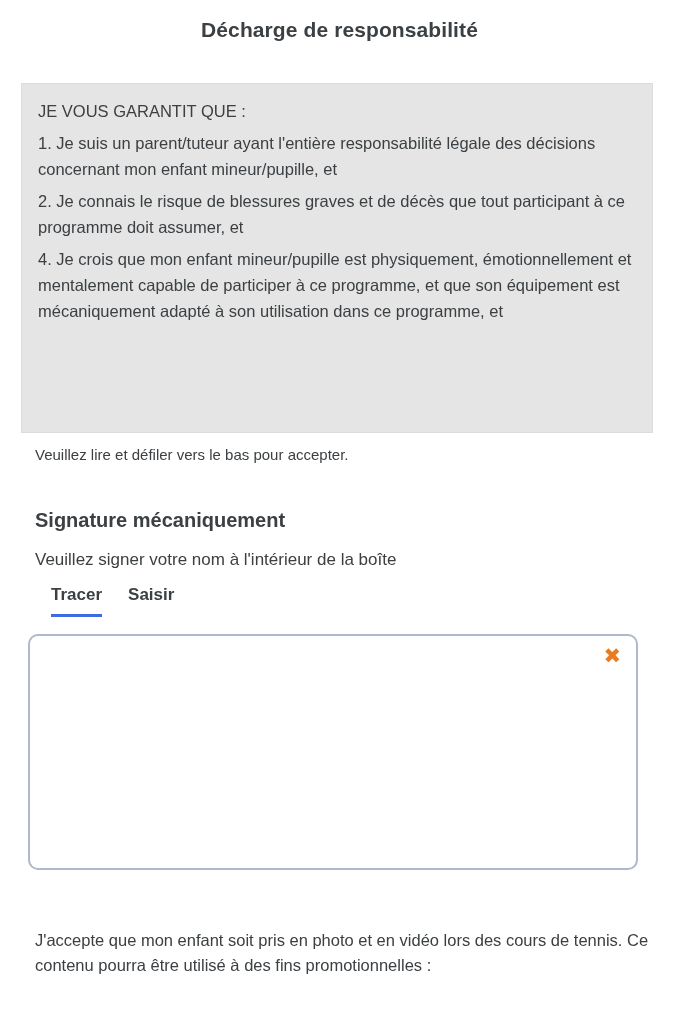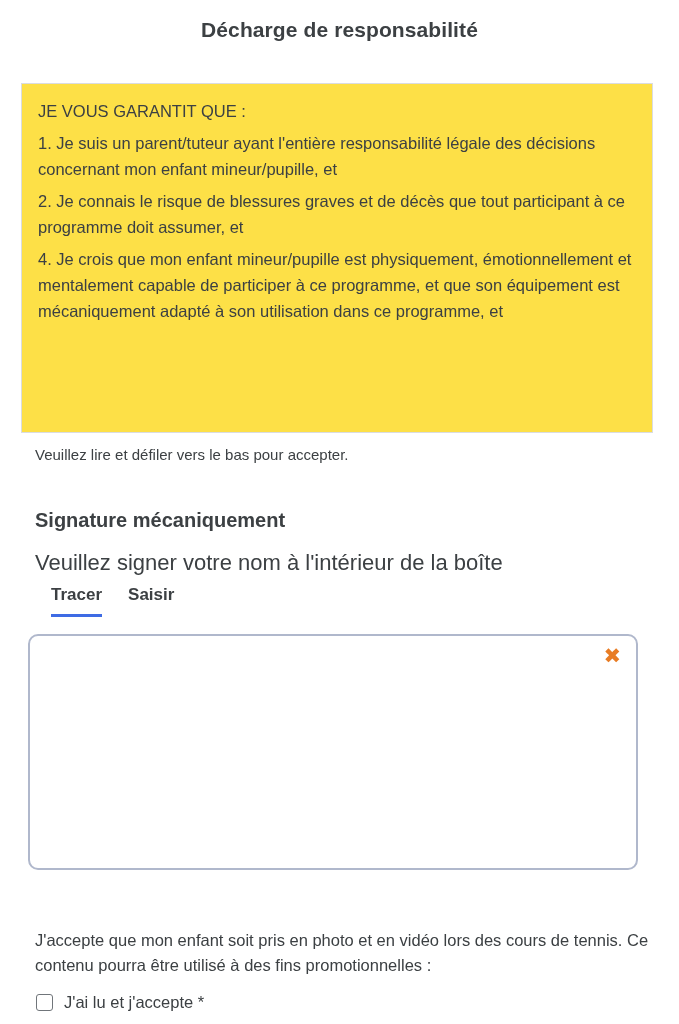--- a/index.html
+++ b/index.html
@@ -17,21 +17,21 @@
     position: absolute; top: 18px; left: 0; width: 679px;
     text-align: center;
     font-size: 21px; font-weight: bold; color: #3c4043;
     letter-spacing: 0.1px;
   }
 
   .waiver-box {
     position: absolute; top: 83px; left: 21px;
     width: 632px; height: 350px;
     border: 1px solid #dadce0;
-    background: #fde047;
+    background: #e5e5e5;
     padding: 14px 20px 0 16px;
     overflow-y: auto;
     scrollbar-width: none;
   }
   .waiver-box::-webkit-scrollbar { display: none; }
   .waiver-box p {
     font-size: 16.5px; line-height: 26px; color: #3c4043;
     margin-bottom: 6px;
   }
 
@@ -39,21 +39,21 @@
     position: absolute; top: 445px; left: 35px;
     font-size: 15px; line-height: 20px; color: #3c4043;
   }
 
   .sig-heading {
     position: absolute; top: 509px; left: 35px;
     font-size: 20px; font-weight: bold; color: #3c4043;
   }
   .sig-instruction {
     position: absolute; top: 550px; left: 35px;
-    font-size: 22px; color: #3c4043; text-align: right;
+    font-size: 17px; color: #3c4043; text-align: right;
   }
 
   .tabs {
     position: absolute; top: 585px; left: 51px;
     display: flex; gap: 26px;
   }
   .tab {
     font-size: 17px; font-weight: 600; color: #3c4043;
     padding-bottom: 9px; cursor: pointer;
     border-bottom: 3px solid transparent;
@@ -121,18 +121,14 @@
     <div class="tab active">Tracer</div>
     <div class="tab">Saisir</div>
   </div>
 
   <div class="signature-pad">
     <button class="clear-btn">✖</button>
   </div>
 
   <div class="consent-text">J'accepte que mon enfant soit pris en photo et en vidéo lors des cours de tennis. Ce contenu pourra être utilisé à des fins promotionnelles :</div>
 
-  <div class="checkbox-row">
-    <span class="checkbox"></span>
-    <span class="checkbox-label">J'ai lu et j'accepte *</span>
-  </div>
 
 </div>
 
 </body></html>

